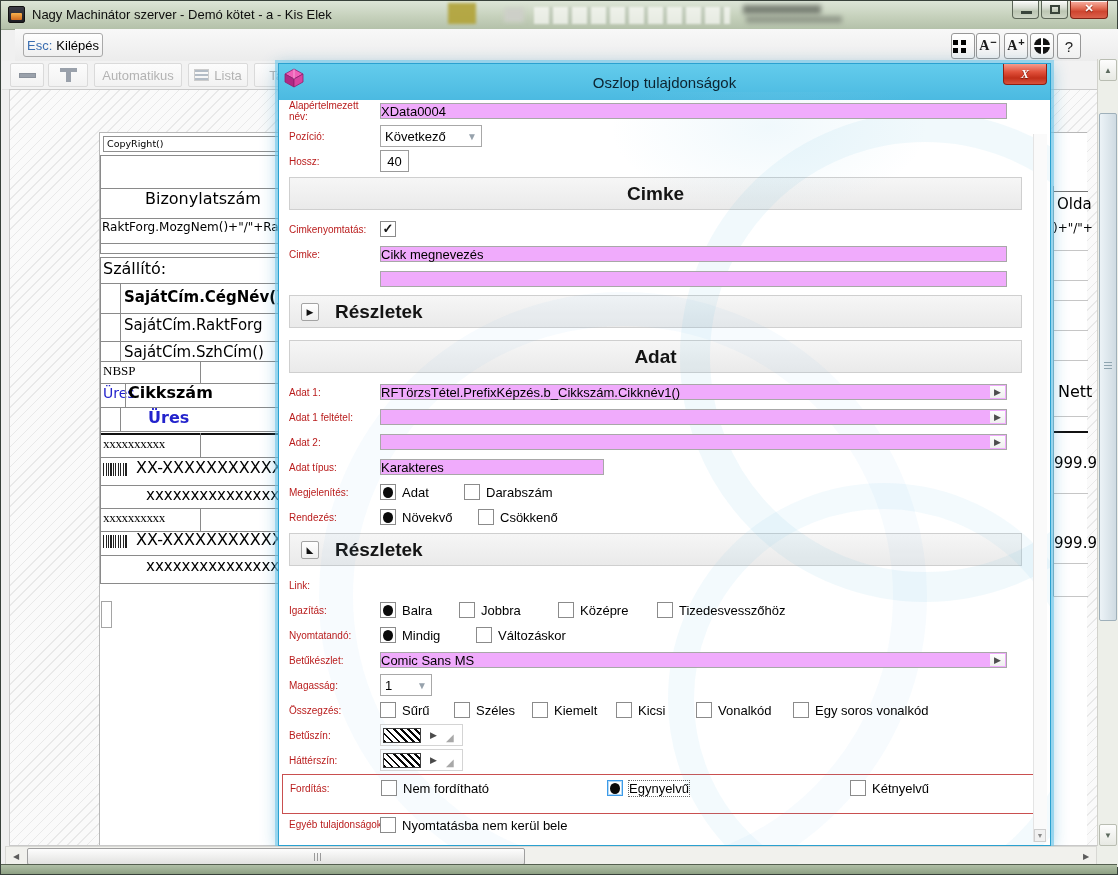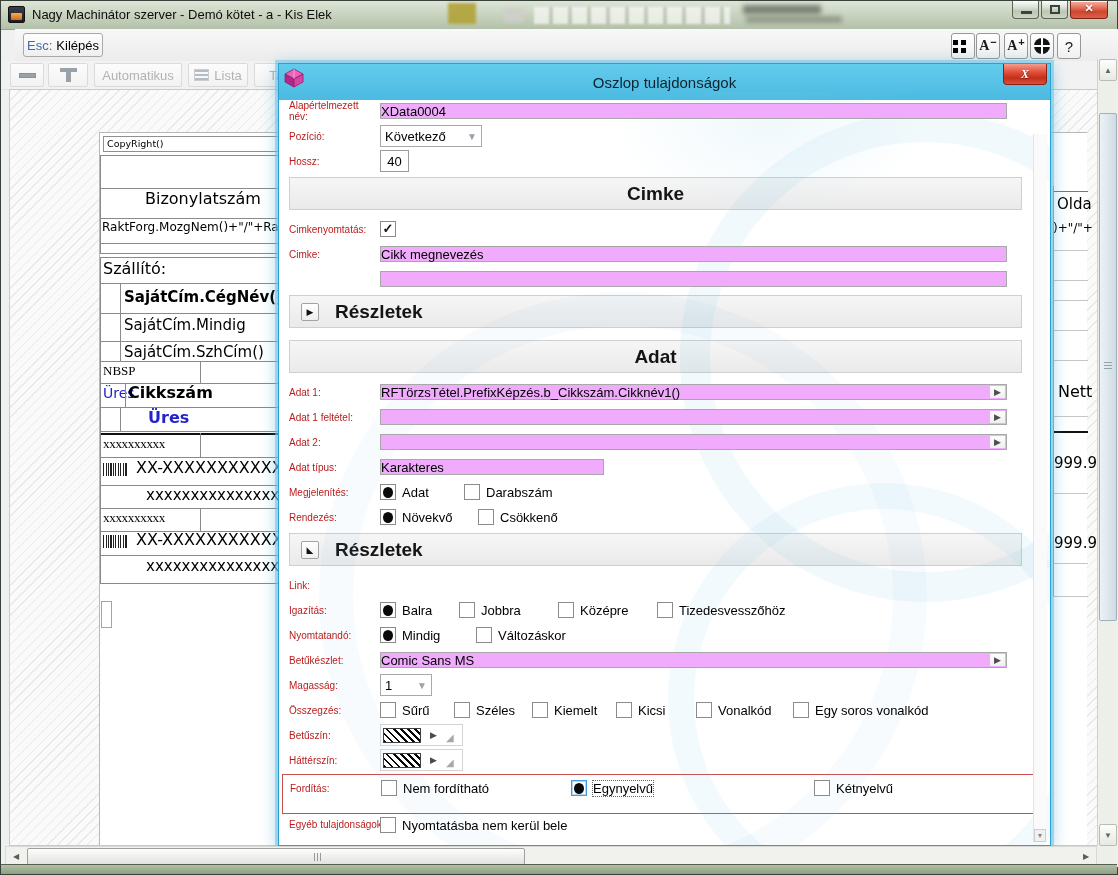--- a/index.html
+++ b/index.html
@@ -222,21 +222,21 @@
     <span class="dbtn" style="left:252px;width:44px">Ta</span>
   </div>
 
   <div class="docview">
     <div class="page" id="page">
       <div class="cpybox">CopyRight()</div>
       <div class="dtx" style="left:45px;top:57px;font-size:16px">Bizonylatszám</div>
       <div class="dtx" style="left:2px;top:88px;font-size:12px">RaktForg.MozgNem()+"/"+Rakt</div>
       <div class="dtx" style="left:3px;top:127px;font-size:16px">Szállító:</div>
       <div class="dtx" style="left:24px;top:156px;font-size:15px;font-weight:bold">SajátCím.CégNév()</div>
-      <div class="dtx" style="left:24px;top:184px;font-size:15px">SajátCím.Mindig</div>
+      <div class="dtx" style="left:24px;top:184px;font-size:15px">SajátCím.RaktForg</div>
       <div class="dtx" style="left:24px;top:211px;font-size:15px">SajátCím.SzhCím()</div>
       <div class="dtx fsans" style="left:3px;top:231px;font-size:13px">NBSP</div>
       <div class="dtx blue" style="left:3px;top:253px;font-size:14px">Üres</div>
       <div class="dtx" style="left:28px;top:251px;font-size:16px;font-weight:bold">Cikkszám</div>
       <div class="dtx blue" style="left:48px;top:276px;font-size:16px;font-weight:bold">Üres</div>
       <div class="dtx fsans" style="left:3px;top:304px;font-size:13px;letter-spacing:-.3px">xxxxxxxxxx</div>
       <span class="bcg" style="left:3px;top:330px"></span>
       <div class="dtx" style="left:36px;top:326px;font-size:16px">XX-XXXXXXXXXXXX</div>
       <div class="dtx" style="left:46px;top:354px;font-size:15px">xxxxxxxxxxxxxxx</div>
       <div class="dtx fsans" style="left:3px;top:378px;font-size:13px;letter-spacing:-.3px">xxxxxxxxxx</div>
@@ -502,21 +502,21 @@
         <div class="swatchwrap">
           <span class="hatch"></span>
           <span class="tri1">▶</span>
           <span class="tri2">◢</span>
         </div>
       </div>
 
       <div class="redbox">
         <div class="frow">
           <span class="flabel">Fordítás:</span>
-          <label class="opt" style="width:190px">
+          <label class="opt" style="width:226px">
               <span class="cb"></span>
               <span>Nem fordítható</span>
             </label>
           <label class="opt" style="width:243px">
               <span class="cb dot focus"></span>
               <span class="seldotted">Egynyelvű</span>
             </label>
           <label class="opt">
               <span class="cb"></span>
               <span>Kétnyelvű</span>

